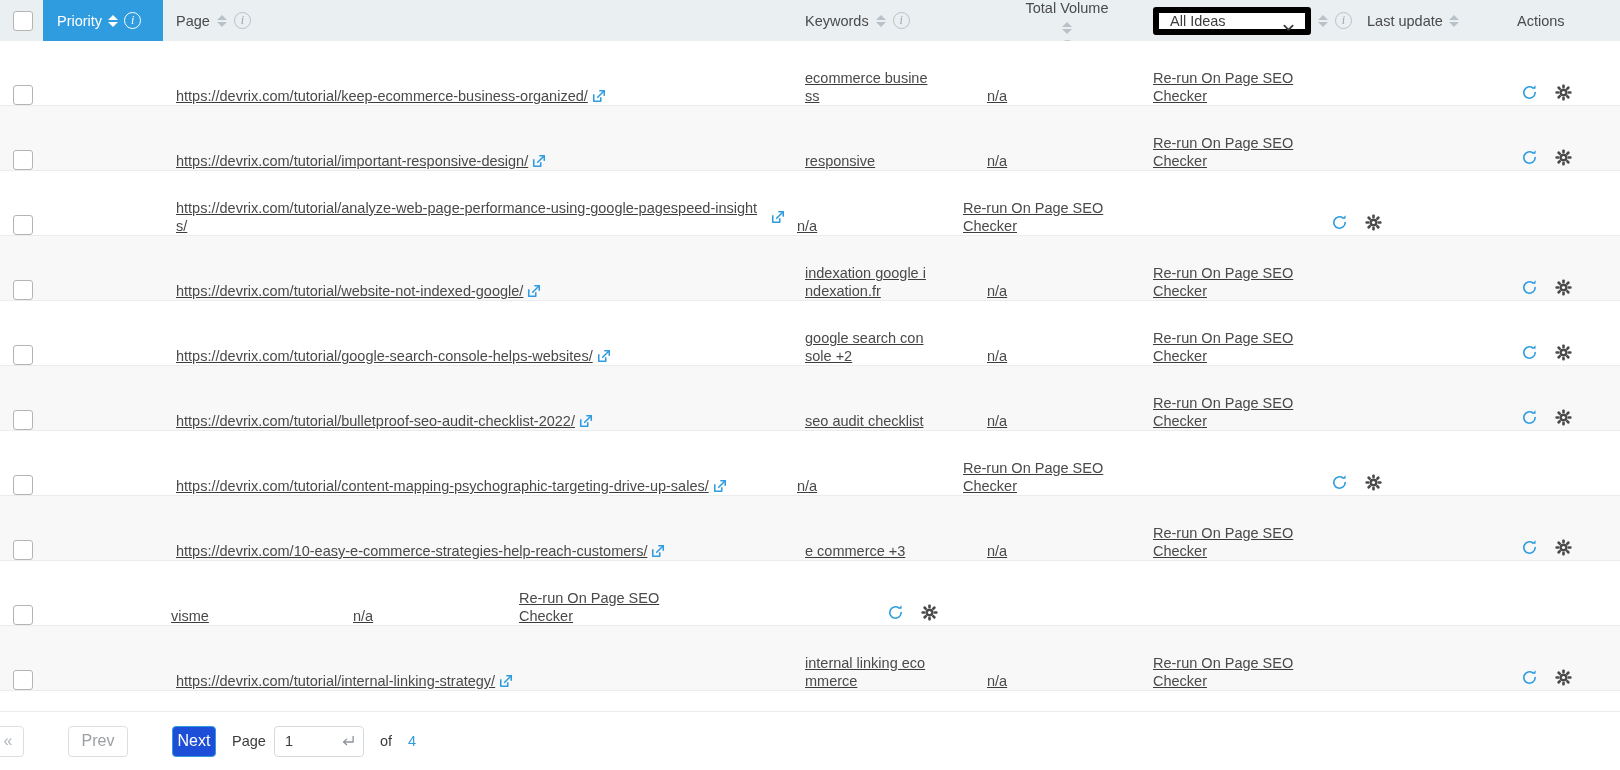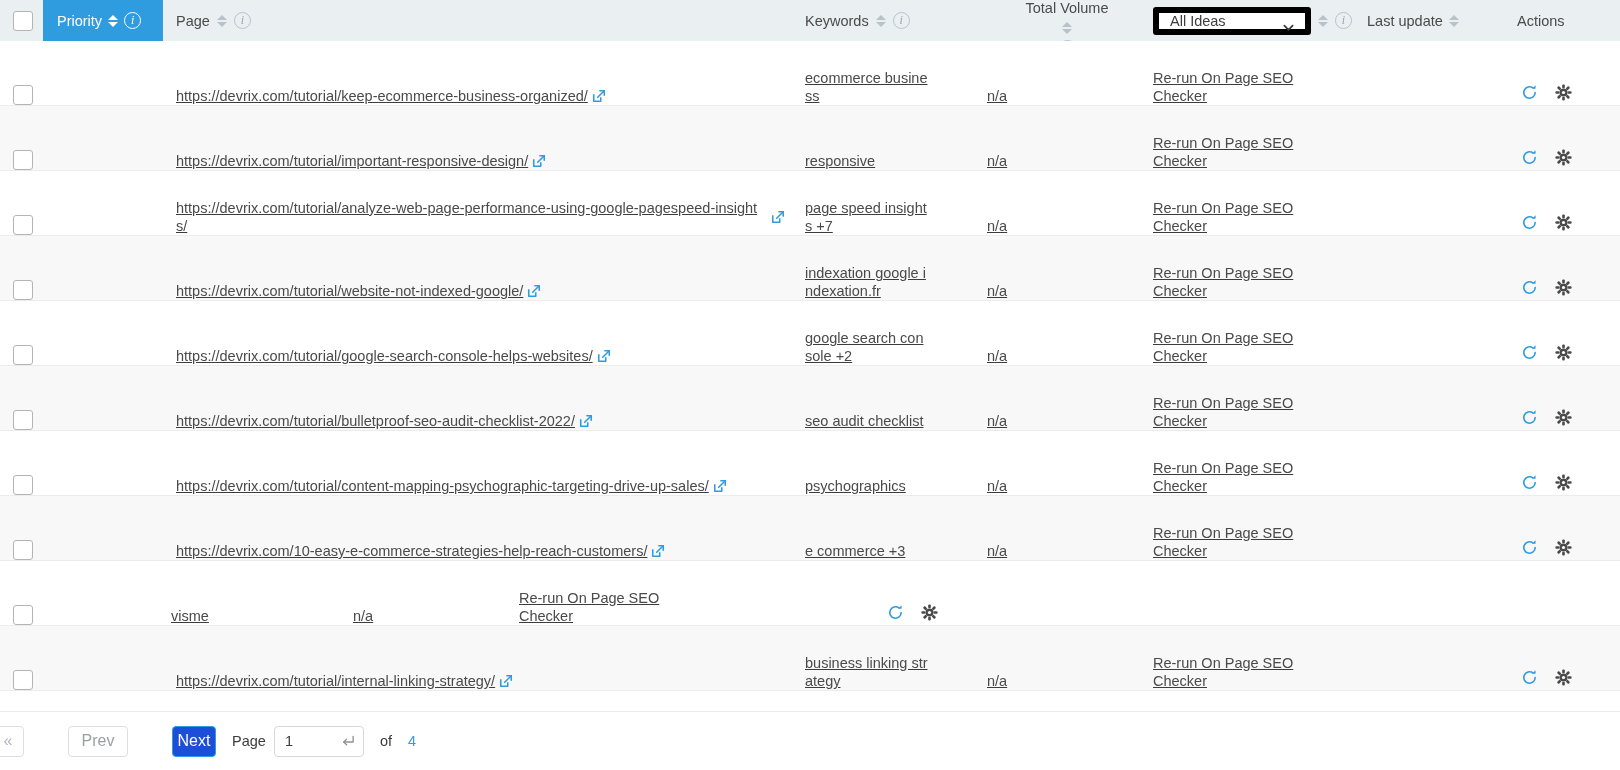--- a/index.html
+++ b/index.html
@@ -403,23 +403,20 @@
         </div>
         <div class="cell c-priority"></div>
         <div class="cell c-page">
           <span class="url">https://devrix.com/tutorial/analyze-web-page-performance-using-google-pagespeed-insights/</span>
           <span class="extlink"><svg viewBox="0 0 16 16">
               <path d="M2 6 V14 H10 V9.5" fill="none" stroke="#2f9ce0" stroke-width="1.8" stroke-linejoin="round"></path>
               <path d="M6.5 9.5 L14 2" fill="none" stroke="#2f9ce0" stroke-width="1.8" stroke-linecap="round"></path>
               <path d="M9 2 H14 V7" fill="none" stroke="#2f9ce0" stroke-width="1.8" stroke-linejoin="round" stroke-linecap="round"></path>
             </svg></span>
         </div>
-        <div class="cell c-kw">
-          <span class="kwtext">page speed insights  +7</span>
-        </div>
         <div class="cell c-vol">
           <span>n/a</span>
         </div>
         <div class="cell c-last">
           <span class="lasttext">Re-run On Page SEO Checker</span>
         </div>
         <div class="cell c-act">
           <span><svg class="act-icon" viewBox="0 0 18 18">
               <path d="M15 9 A6 6 0 1 1 12.6 4.2" fill="none" stroke="#2f9ce0" stroke-width="1.7" stroke-linecap="round"></path>
               <path d="M15.4 1.4 L15.4 5.1 L11.7 5.1 Z" fill="#2f9ce0"></path>
@@ -575,23 +572,20 @@
         </div>
         <div class="cell c-priority"></div>
         <div class="cell c-page">
           <span class="url">https://devrix.com/tutorial/content-mapping-psychographic-targeting-drive-up-sales/</span>
           <span class="extlink"><svg viewBox="0 0 16 16">
               <path d="M2 6 V14 H10 V9.5" fill="none" stroke="#2f9ce0" stroke-width="1.8" stroke-linejoin="round"></path>
               <path d="M6.5 9.5 L14 2" fill="none" stroke="#2f9ce0" stroke-width="1.8" stroke-linecap="round"></path>
               <path d="M9 2 H14 V7" fill="none" stroke="#2f9ce0" stroke-width="1.8" stroke-linejoin="round" stroke-linecap="round"></path>
             </svg></span>
         </div>
-        <div class="cell c-kw">
-          <span class="kwtext">psychographics</span>
-        </div>
         <div class="cell c-vol">
           <span>n/a</span>
         </div>
         <div class="cell c-last">
           <span class="lasttext">Re-run On Page SEO Checker</span>
         </div>
         <div class="cell c-act">
           <span><svg class="act-icon" viewBox="0 0 18 18">
               <path d="M15 9 A6 6 0 1 1 12.6 4.2" fill="none" stroke="#2f9ce0" stroke-width="1.7" stroke-linecap="round"></path>
               <path d="M15.4 1.4 L15.4 5.1 L11.7 5.1 Z" fill="#2f9ce0"></path>
@@ -697,21 +691,21 @@
         <div class="cell c-priority"></div>
         <div class="cell c-page">
           <span class="url">https://devrix.com/tutorial/internal-linking-strategy/</span>
           <span class="extlink"><svg viewBox="0 0 16 16">
               <path d="M2 6 V14 H10 V9.5" fill="none" stroke="#2f9ce0" stroke-width="1.8" stroke-linejoin="round"></path>
               <path d="M6.5 9.5 L14 2" fill="none" stroke="#2f9ce0" stroke-width="1.8" stroke-linecap="round"></path>
               <path d="M9 2 H14 V7" fill="none" stroke="#2f9ce0" stroke-width="1.8" stroke-linejoin="round" stroke-linecap="round"></path>
             </svg></span>
         </div>
         <div class="cell c-kw">
-          <span class="kwtext">business linking strategy</span>
+          <span class="kwtext">internal linking ecommerce</span>
         </div>
         <div class="cell c-vol">
           <span>n/a</span>
         </div>
         <div class="cell c-last">
           <span class="lasttext">Re-run On Page SEO Checker</span>
         </div>
         <div class="cell c-act">
           <span><svg class="act-icon" viewBox="0 0 18 18">
               <path d="M15 9 A6 6 0 1 1 12.6 4.2" fill="none" stroke="#2f9ce0" stroke-width="1.7" stroke-linecap="round"></path>

